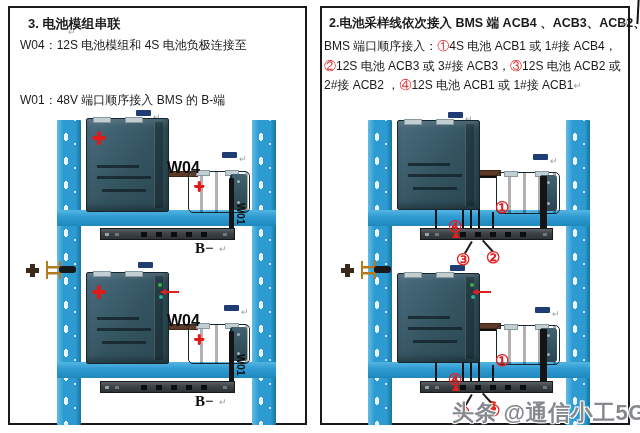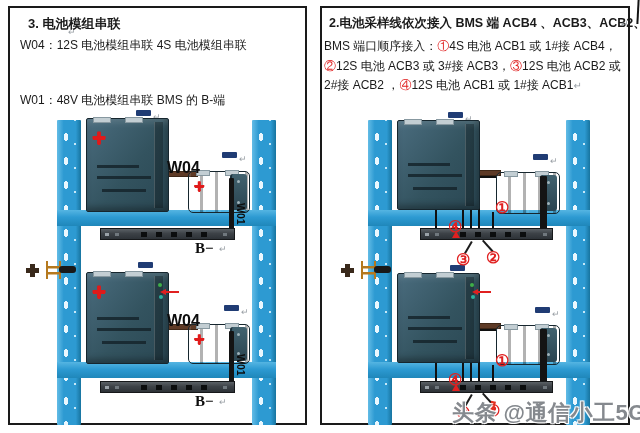--- a/index.html
+++ b/index.html
@@ -86,22 +86,22 @@
 </style>
 </head>
 <body>
 
 <div class="corner-tick"></div>
 
 <div class="panel" style="left:8px;width:299px;">
 </div>
 <span class="pmark" style="left:68px;top:28px;">↵</span>
 <div class="panel-title" style="left:28px;top:15px;">3. 电池模组串联</div>
-<div class="panel-text" style="left:20px;top:37px;">W04：12S 电池模组串联 4S 电池模组串联</div>
-<div class="panel-text" style="left:20px;top:92px;">W01：48V 电池模组串联 BMS 的 B-端</div>
+<div class="panel-text" style="left:20px;top:37px;">W04：12S 电池模组和 4S 电池负极连接至</div>
+<div class="panel-text" style="left:20px;top:92px;">W01：48V 端口顺序接入 BMS 的 B-端</div>
 
 <div class="rail" style="left:57px;top:120px;height:305px;"></div>
 <div class="rail" style="left:252px;top:120px;height:305px;"></div>
 <div class="beam" style="left:57px;top:210px;width:219px;"></div>
 <div class="beam" style="left:57px;top:362px;width:219px;"></div>
 
 <div class="plus-dark" style="left:26px;top:264px;"></div>
 <div class="hsym" style="left:46px;top:261px;"></div>
 <div class="neg-bar" style="left:59px;top:266px;"></div>
 

